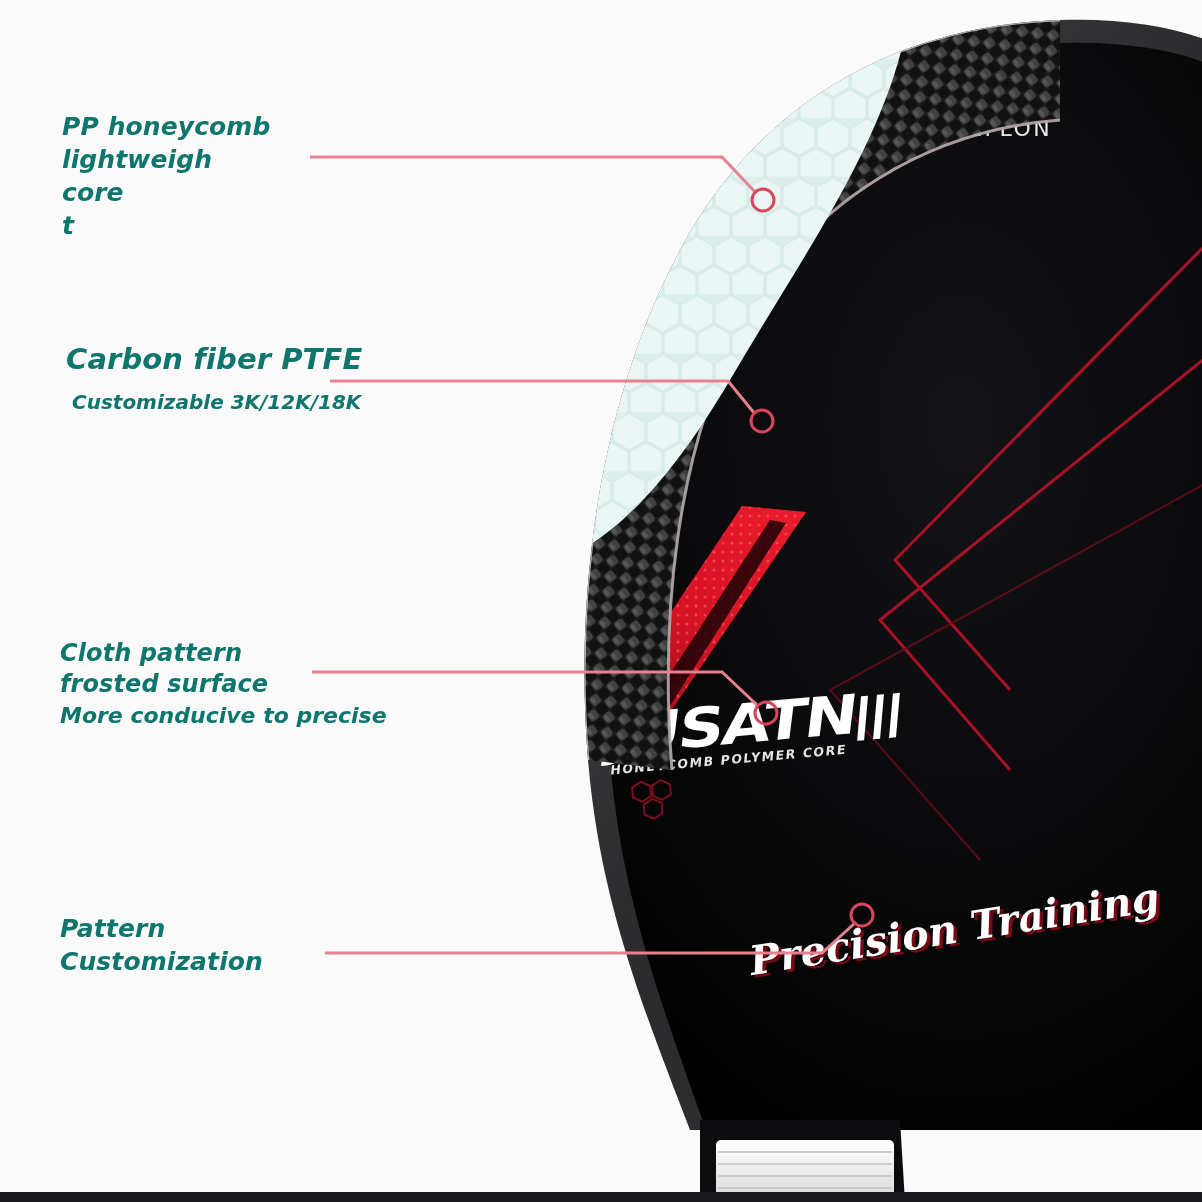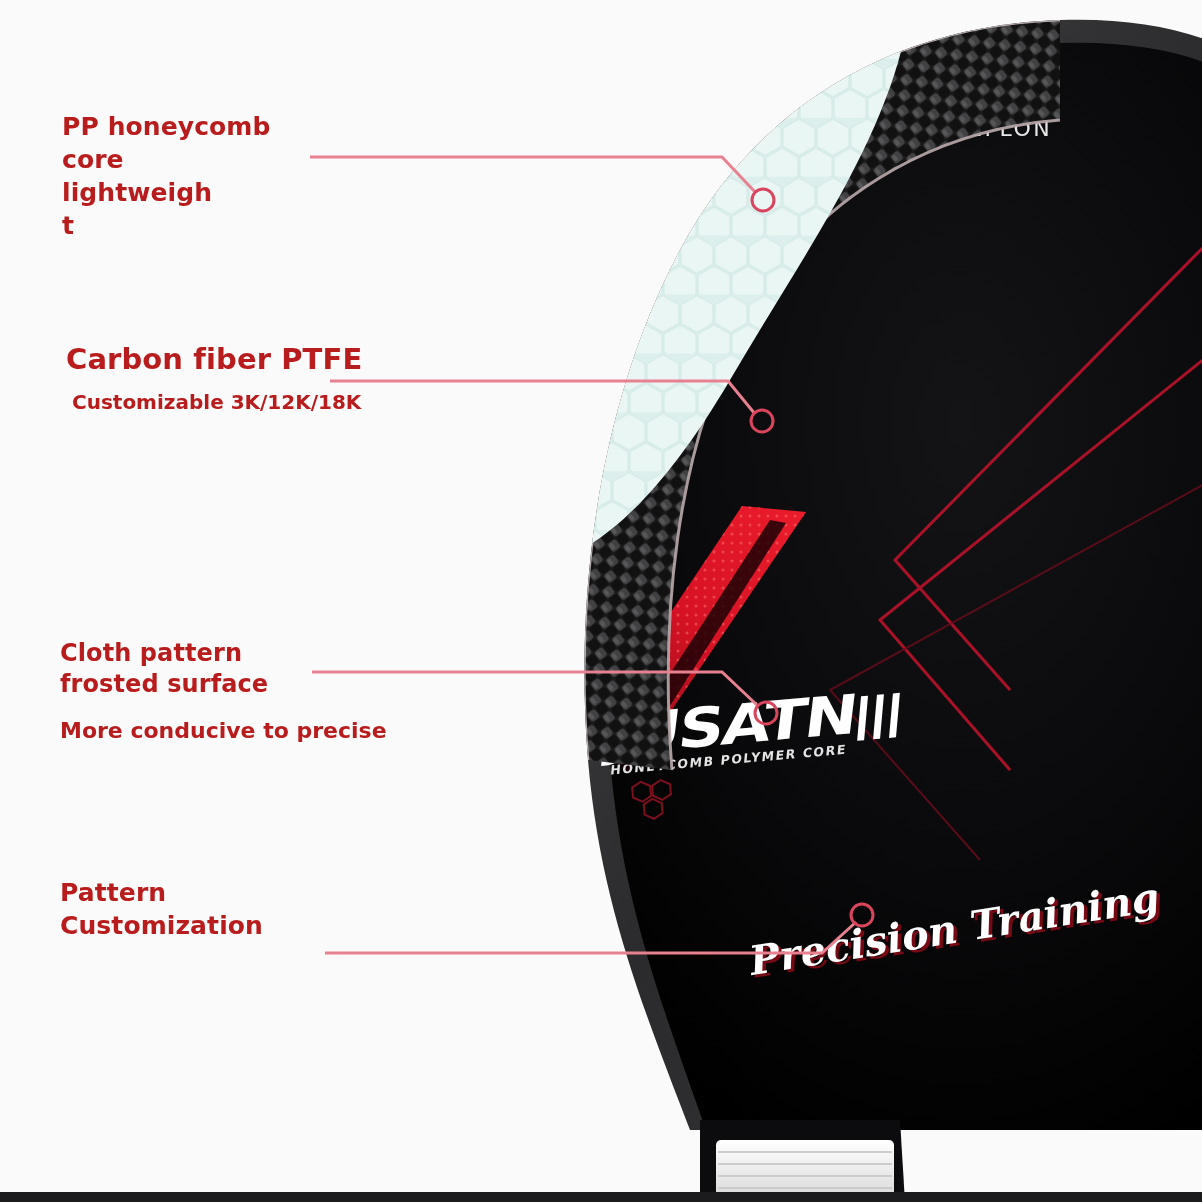--- a/index.html
+++ b/index.html
@@ -9,33 +9,33 @@
     background:#fbfafa;
     font-family:"DejaVu Sans","Liberation Sans",sans-serif;
     overflow:hidden;position:relative;
   }
   #stage{position:absolute;inset:0;width:1202px;height:1202px;overflow:hidden;}
 
   
   .art{position:absolute;inset:0;}
 
   
-  .callout{position:absolute;color:#b91c1c;}
+  .callout{position:absolute;color:#0f766e;font-style:italic;}
   .callout .title{font-weight:700;letter-spacing:.1px;}
   .callout .sub{font-weight:400;}
 
   .c1{left:62px;top:110px;}
   .c1 .title{font-size:25px;line-height:33px;font-weight:600;}
   .c2{left:66px;top:340px;}
   .c2 .title{font-size:29px;line-height:38px;font-weight:700;text-align:right;}
   .c2 .sub{font-size:20px;line-height:32px;margin-top:8px;margin-left:6px;font-weight:600;}
   .c3{left:60px;top:638px;}
   .c3 .title{font-size:24px;line-height:31px;font-weight:600;}
-  .c3 .sub{font-size:22px;line-height:29px;margin-top:16px;font-weight:600;}
-  .c4{left:60px;top:876px;}
+  .c3 .sub{font-size:22px;line-height:29px;margin-top:1px;font-weight:600;}
+  .c4{left:60px;top:912px;}
   .c4 .title{font-size:25px;line-height:33px;font-weight:600;}
   .c4 .sub{font-size:22px;line-height:29px;margin-top:3px;font-weight:600;}
 
   .bottom-bar{position:absolute;left:0;bottom:0;width:1202px;height:10px;background:#1b1b1d;}
 </style>
 </head>
 <body>
 
 <div id="stage">
 
@@ -204,22 +204,22 @@
       <circle cx="763" cy="200" r="11"></circle>
       <circle cx="762" cy="421" r="11"></circle>
       <circle cx="766" cy="713" r="11"></circle>
       <circle cx="862" cy="915" r="11"></circle>
     </g>
   </svg>
 
   <div class="callout c1">
     <div class="title">
       <div>PP honeycomb</div>
+      <div>lightweigh</div>
       <div>core</div>
-      <div>lightweigh</div>
       <div>t</div>
     </div>
   </div>
 
   <div class="callout c2">
     <div class="title">Carbon fiber PTFE</div>
     <div class="sub">Customizable 3K/12K/18K</div>
   </div>
 
   <div class="callout c3">

